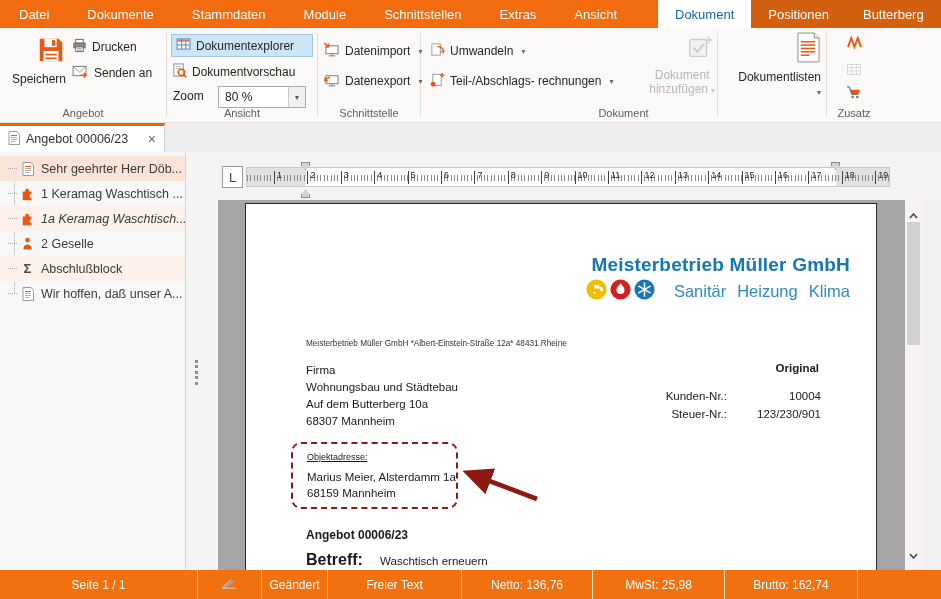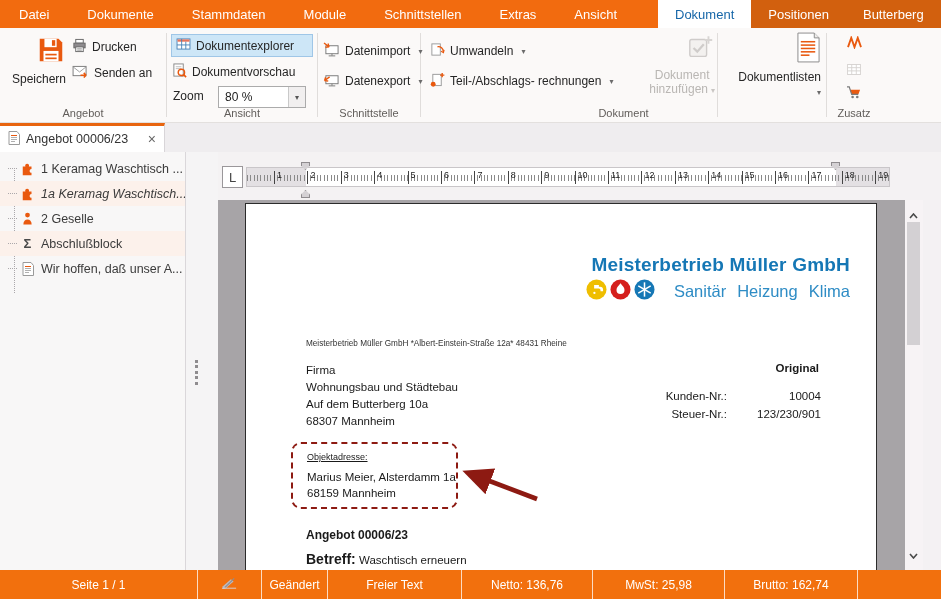--- a/index.html
+++ b/index.html
@@ -115,21 +115,21 @@
   .inforow{display:flex;justify-content:flex-end;}
   .inforow .il{width:82px;text-align:right;margin-right:14px;}
   .inforow .iv{width:80px;text-align:right;}
   .objbox{position:absolute;left:45px;top:238px;width:167px;height:67px;
           border:2px dashed #8D1A12;border-radius:10px;padding:8px 0 0 14px;}
   .objhead{font-size:9px;color:#1a1a1a;text-decoration:underline;}
   .objlines{margin-top:7px;font-size:11.5px;color:#1a1a1a;line-height:16px;}
   .redarrow{position:absolute;left:210px;top:257px;}
   .doctitle{position:absolute;left:60px;top:324px;font-size:12px;font-weight:bold;color:#1a1a1a;}
   .subject{position:absolute;left:60px;top:347px;font-size:11.5px;color:#1a1a1a;}
-  .subject .sl{font-weight:bold;font-size:14px;}
+  .subject .sl{font-weight:bold;font-size:16px;margin-right:14px;}
 
   .vscroll{position:absolute;left:687px;top:48px;width:18px;bottom:0;background:#F7F3F5;}
   .vs-up{position:absolute;left:4px;top:5px;} .vs-down{position:absolute;left:4px;bottom:7px;}
   .vs-thumb{position:absolute;left:2px;top:22px;width:13px;height:123px;background:#D3D0D3;}
   .gutter{position:absolute;left:705px;top:48px;right:0;bottom:0;background:#F4F1F3;}
 
   
   .statusbar{position:absolute;left:0;top:570px;width:941px;height:29px;background:#F2700D;
              display:flex;align-items:stretch;color:#fff;font-size:12px;}
   .scell{display:flex;align-items:center;justify-content:center;border-right:1px solid rgba(255,255,255,.75);}
@@ -368,20 +368,33 @@
             <line x1="3" y1="10.5" x2="7" y2="10.5" stroke="#b0b0b0"></line>
           </svg></span>
       <span>Angebot 00006/23</span>
       <span class="tabclose">×</span>
     </div>
   </div>
 
   <div class="bodyarea">
 
     <div class="sidebar">
+      <div class="trow sel">
+        <span class="stub"></span>
+        <span class="ticon">
+            <svg width="12" height="14" viewBox="0 0 12 14">
+              <path d="M1 .5 h8 l2.5 3 v10 h-10.5 z" fill="#fff" stroke="#9a9a9a"></path>
+              <line x1="3" y1="4.5" x2="9" y2="4.5" stroke="#E9590F"></line>
+              <line x1="3" y1="6.5" x2="9" y2="6.5" stroke="#b0b0b0"></line>
+              <line x1="3" y1="8.5" x2="9" y2="8.5" stroke="#b0b0b0"></line>
+              <line x1="3" y1="10.5" x2="7" y2="10.5" stroke="#b0b0b0"></line>
+            </svg>
+          </span>
+        <span>Sehr geehrter Herr Döb...</span>
+      </div>
       <div class="trow">
         <span class="stub"></span>
         <span class="ticon">
             <svg width="14" height="14" viewBox="0 0 16 16">
               <path d="M2 5 h3 a2.2 2.2 0 1 1 4 0 h3 v3 a2.2 2.2 0 1 0 0 4.4 v2.6 h-10 z" fill="#E9590F"></path>
             </svg>
           </span>
         <span>1 Keramag Waschtisch ...</span>
       </div>
       <div class="trow alt it">

